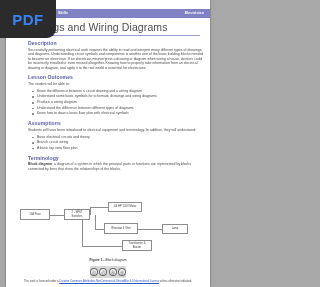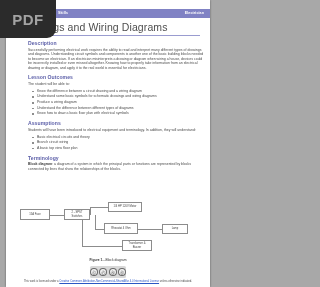--- a/index.html
+++ b/index.html
@@ -17,21 +17,21 @@
   }
   
   .pdf-badge{
     position:absolute;left:0;top:0;width:56px;height:38px;
     background:#2b2b2b;z-index:20;
     border-bottom-right-radius:9px;
   }
   .pdf-badge .txt{
     position:absolute;left:0;top:0;width:56px;height:38px;
     display:flex;align-items:center;justify-content:center;
-    color:#a3a3a3;font-weight:bold;font-size:15px;letter-spacing:.5px;
+    color:#3b82f6;font-weight:bold;font-size:15px;letter-spacing:.5px;
     font-family:"Liberation Sans",sans-serif;
   }
   
   .runhead{
     position:absolute;left:0;top:9px;width:204px;height:9px;
     background:#8082c4;
   }
   .runhead .lft{
     position:absolute;left:52px;top:1.5px;
     font-size:3.6px;font-weight:bold;color:#ffffff;letter-spacing:.1px;

